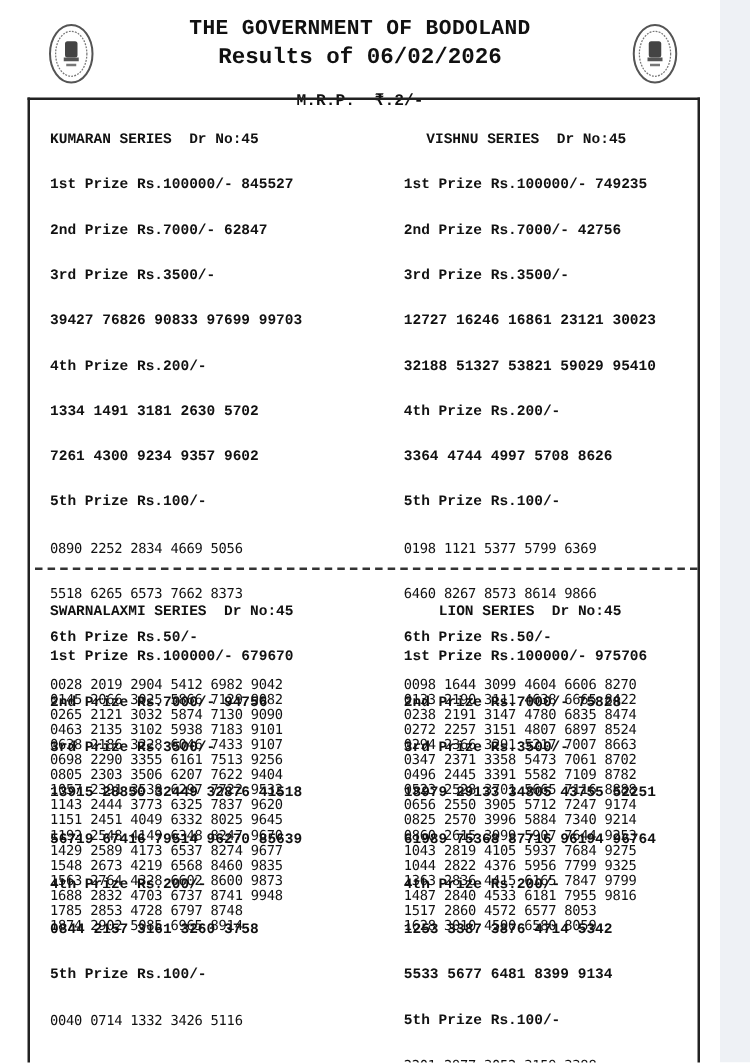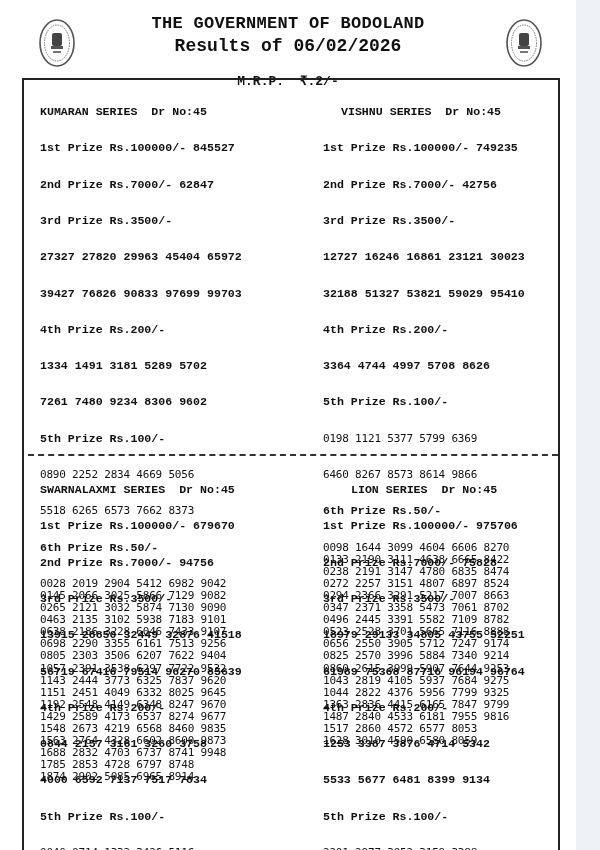--- a/index.html
+++ b/index.html
@@ -82,25 +82,24 @@
 </div>
 
 <div class="frame"></div>
 <div class="divider"></div>
 
 <div class="series s-tl">
   <div class="row bold series-title">KUMARAN SERIES  Dr No:45</div>
   <div class="row bold">1st Prize Rs.100000/- 845527</div>
   <div class="row bold">2nd Prize Rs.7000/- 62847</div>
   <div class="row bold">3rd Prize Rs.3500/-</div>
-  <div class="row bold">27327 27820 29963 45404 65972</div>
   <div class="row bold">39427 76826 90833 97699 99703</div>
   <div class="row bold">4th Prize Rs.200/-</div>
-  <div class="row bold">1334 1491 3181 5289 5702</div>
-  <div class="row bold">7261 7480 9234 8306 9602</div>
+  <div class="row bold">1334 1491 3181 2630 5702</div>
+  <div class="row bold">7261 4300 9234 9357 9602</div>
   <div class="row bold">5th Prize Rs.100/-</div>
   <div class="row num">0890 2252 2834 4669 5056</div>
   <div class="row num">5518 6265 6573 7662 8373</div>
   <div class="row bold">6th Prize Rs.50/-</div>
   <div><div class="row num">0028 2019 2904 5412 6982 9042</div><div class="row num">0145 2066 3025 5866 7129 9082</div><div class="row num">0265 2121 3032 5874 7130 9090</div><div class="row num">0463 2135 3102 5938 7183 9101</div><div class="row num">0638 2186 3228 6046 7433 9107</div><div class="row num">0698 2290 3355 6161 7513 9256</div><div class="row num">0805 2303 3506 6207 7622 9404</div><div class="row num">1057 2391 3538 6297 7722 9532</div><div class="row num">1143 2444 3773 6325 7837 9620</div><div class="row num">1151 2451 4049 6332 8025 9645</div><div class="row num">1192 2548 4149 6348 8247 9670</div><div class="row num">1429 2589 4173 6537 8274 9677</div><div class="row num">1548 2673 4219 6568 8460 9835</div><div class="row num">1563 2764 4328 6602 8600 9873</div><div class="row num">1688 2832 4703 6737 8741 9948</div><div class="row num">1785 2853 4728 6797 8748</div><div class="row num">1874 2902 5085 6965 8914</div></div>
 </div>
 
 <div class="series s-tr">
   <div class="row bold series-title">VISHNU SERIES  Dr No:45</div>
   <div class="row bold">1st Prize Rs.100000/- 749235</div>
@@ -119,21 +118,20 @@
 
 <div class="series s-bl">
   <div class="row bold series-title">SWARNALAXMI SERIES  Dr No:45</div>
   <div class="row bold">1st Prize Rs.100000/- 679670</div>
   <div class="row bold">2nd Prize Rs.7000/- 94756</div>
   <div class="row bold">3rd Prize Rs.3500/-</div>
   <div class="row bold">13915 28850 32449 32876 41518</div>
   <div class="row bold">56719 67416 79514 96270 85639</div>
   <div class="row bold">4th Prize Rs.200/-</div>
   <div class="row bold">0844 2157 3161 3260 3758</div>
-  <div class="row bold">4000 6592 7137 7517 7834</div>
   <div class="row bold">5th Prize Rs.100/-</div>
   <div class="row num">0040 0714 1332 3426 5116</div>
   
   
   
 </div>
 
 <div class="series s-br">
   <div class="row bold series-title">LION SERIES  Dr No:45</div>
   <div class="row bold">1st Prize Rs.100000/- 975706</div>

